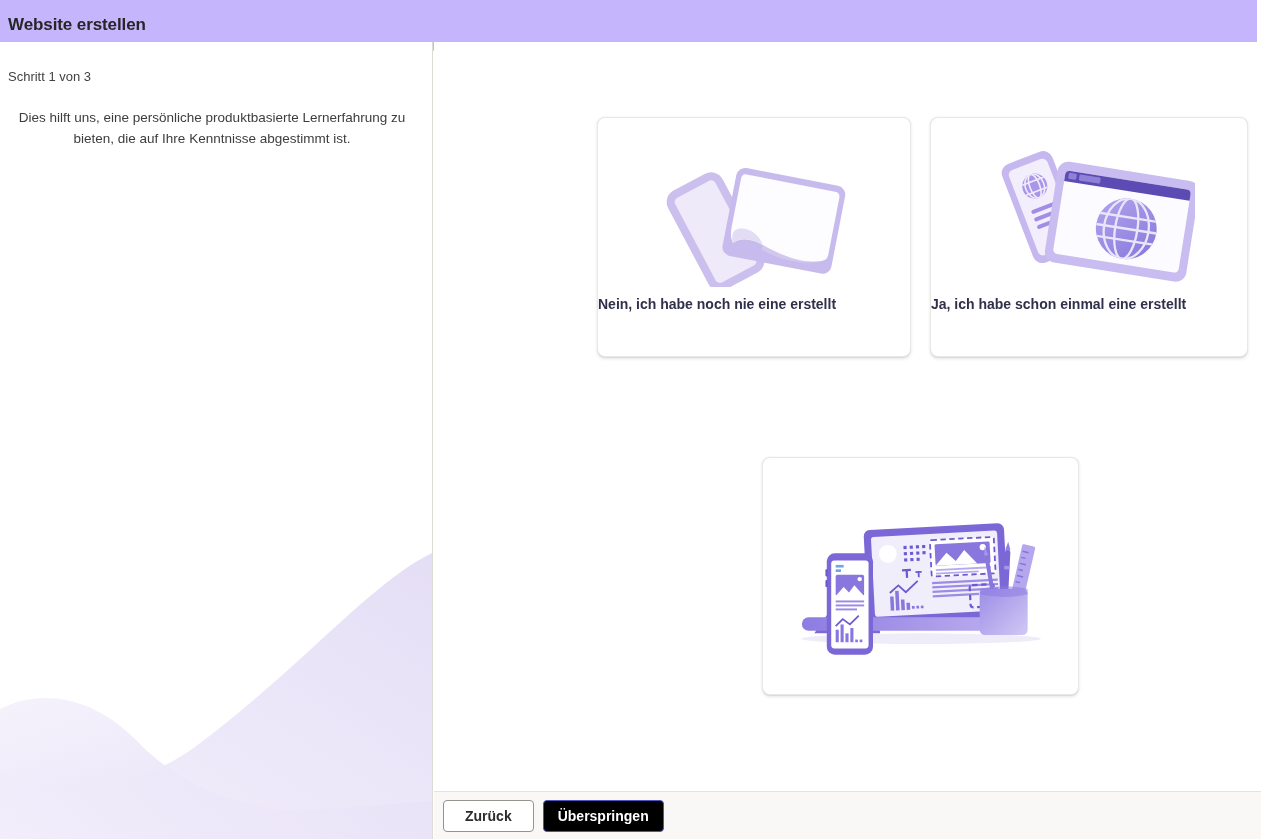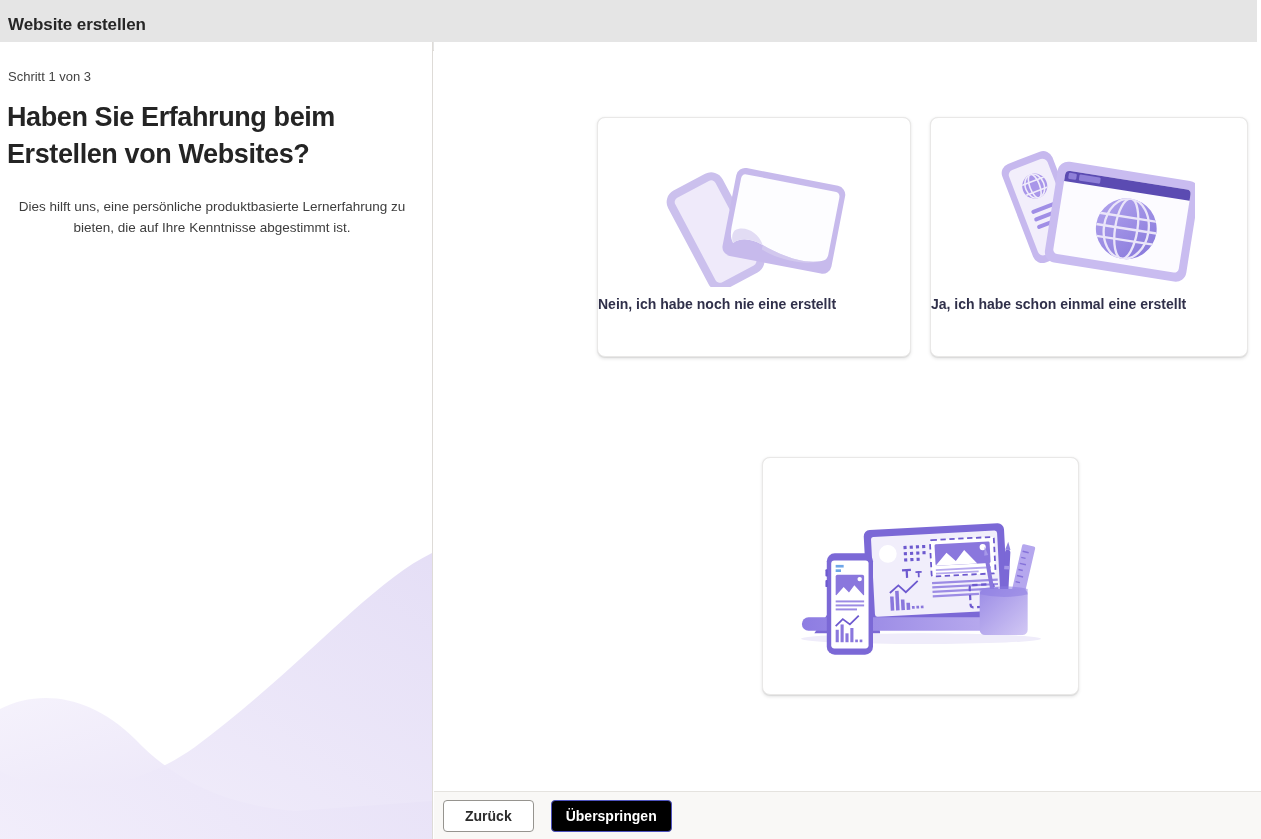--- a/index.html
+++ b/index.html
@@ -7,21 +7,21 @@
   body {
     font-family: "Liberation Sans", "DejaVu Sans", sans-serif;
     background: #ffffff;
     position: relative;
     color: #242424;
   }
 
   
   .app-header {
     position: absolute; top: 0; left: 0; right: 4px; height: 51px;
-    background: #e5e5e5;
+    background: #c4b5fd;
     border-bottom: 1px solid #e0ddd9;
     display: flex; align-items: center;
     padding-left: 8px;
   }
   .app-title { font-size: 17px; font-weight: 700; color: #262626; letter-spacing: -0.1px; }
 
   
   .side-panel {
     position: absolute; top: 42px; left: 0; bottom: 0; width: 433px;
     border-right: 1px solid #dedbd7;
@@ -80,21 +80,21 @@
     text-align: center;
   }
 
   
   .footer-bar {
     position: absolute; left: 434px; right: 0; bottom: 0; height: 48px;
     background: #f9f8f6;
     border-top: 1px solid #e5e3df;
     display: flex; align-items: center;
     padding-left: 9px;
-    gap: 17px;
+    gap: 9px;
   }
   .btn {
     height: 32px;
     border-radius: 4px;
     font-family: "Liberation Sans", sans-serif;
     font-size: 14px; font-weight: 700;
     cursor: pointer;
   }
   .btn-secondary {
     padding: 0 21px;
@@ -111,21 +111,20 @@
 </style>
 </head>
 <body>
 
 <div class="app-header">
   <div class="app-title">Website erstellen</div>
 </div>
 
 <div class="side-panel">
   <div class="step-label">Schritt 1 von 3</div>
-  <h1 class="panel-heading">Haben Sie Erfahrung beim Erstellen von Websites?</h1>
   <p class="panel-description">Dies hilft uns, eine persönliche produktbasierte Lernerfahrung zu bieten, die auf Ihre Kenntnisse abgestimmt ist.</p>
 
   <svg class="wave-decoration" viewBox="0 0 432 300" preserveAspectRatio="none" aria-hidden="true">
     <defs>
       <linearGradient id="waveG1" x1="0" y1="1" x2="1" y2="0">
         <stop offset="0" stop-color="#f2eefb"></stop>
         <stop offset="1" stop-color="#e2dbf5"></stop>
       </linearGradient>
       <linearGradient id="waveG2" x1="0" y1="0" x2="1" y2="1">
         <stop offset="0" stop-color="#f5f2fc"></stop>

